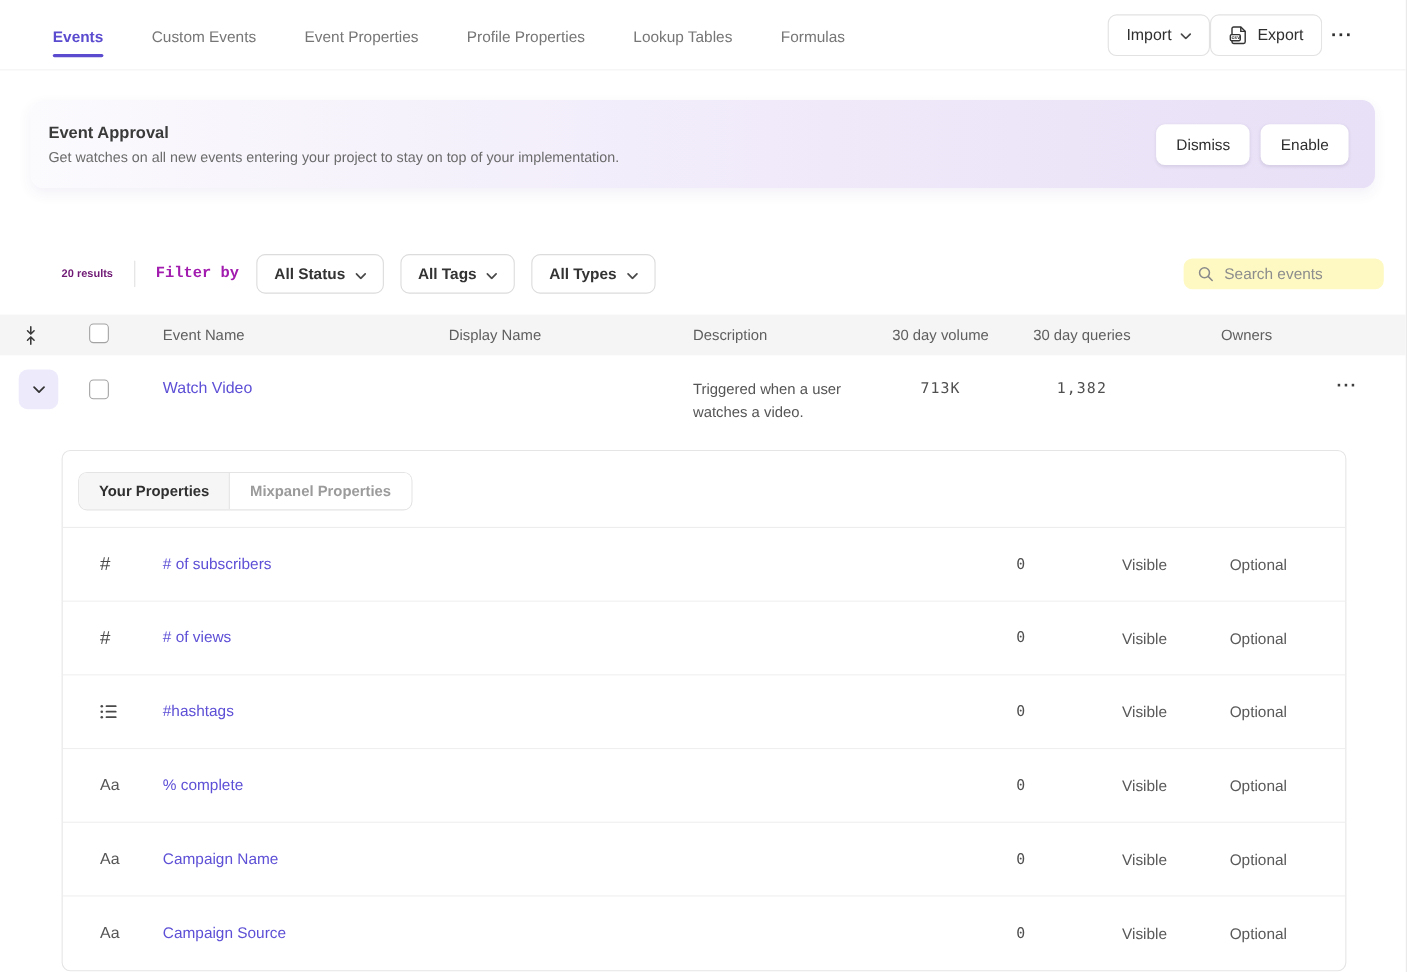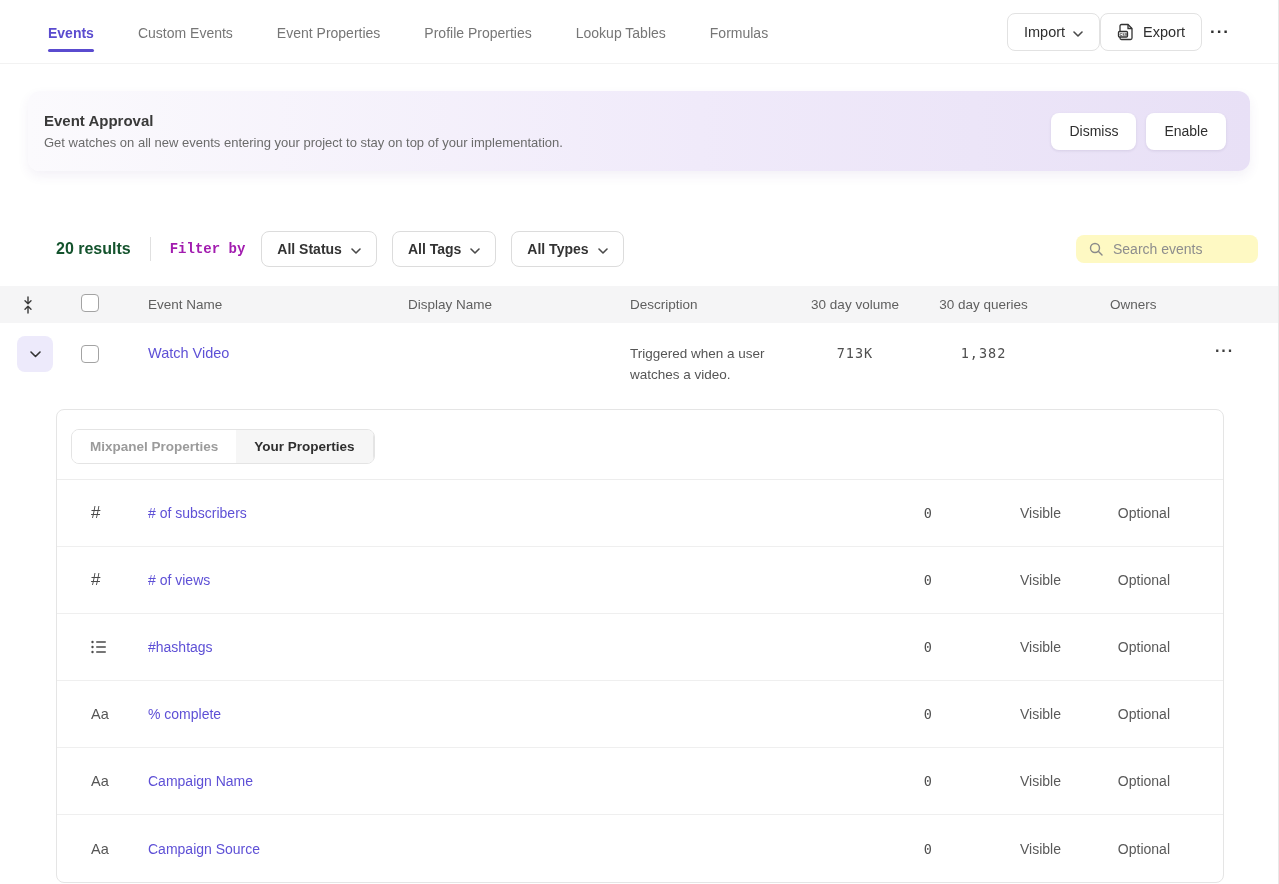--- a/index.html
+++ b/index.html
@@ -29,21 +29,21 @@
   .banner-texts { padding-left:16px; }
   .banner-title { font-size:15px; font-weight:700; color:#3a3a3a; margin-bottom:6px; }
   .banner-desc { font-size:13px; color:#6b6b6b; }
   .banner-actions { margin-left:auto; display:flex; gap:10px; padding-right:24px; }
   .btn-white { height:37px; padding:0 18px; border:none; border-radius:8px; background:#fff;
     font-size:14px; font-weight:500; color:#2f2f2f; cursor:pointer;
     box-shadow:0 1px 3px rgba(40,30,80,0.10); font-family:inherit; }
 
   
   .filterbar { margin:60px 20px 0 56px; height:36px; display:flex; align-items:center; }
-  .results { font-size:16px; font-weight:700; color:#14532d; }
+  .results { font-size:10px; font-weight:700; color:#701a75; }
   .vdiv { width:1px; height:24px; background:#e0e0e0; margin:0 19px; }
   .filterby { font-size:14px; font-weight:700; color:#a21caf; margin-right:16px;font-family:Liberation Mono, monospace; }
   .pill { display:inline-flex; align-items:center; gap:9px; height:36px; padding:0 15px;
     border:1px solid #dcdcdc; border-radius:8px; background:#fff; font-size:14px;
     font-weight:600; color:#333; margin-right:15px; cursor:pointer; }
   .search { margin-left:auto; width:182px; height:28px; background:#fef9c3; border-radius:8px;
     display:flex; align-items:center; gap:9px; padding:0 12px; }
   .search input { border:none; outline:none; background:transparent; font-size:14px;
     color:#3c3c3c; width:130px; font-family:inherit; }
   .search input::placeholder { color:#8d8d8d; }
@@ -211,22 +211,22 @@
   <div class="cell-r num">713K</div>
   <div class="cell-r num">1,382</div>
   <div class="row-more">
     <span>···</span>
   </div>
 </div>
 
 <div class="panel">
   <div class="panel-header">
     <div class="tabgroup">
+      <div class="ptab active">Your Properties</div>
       <div class="ptab">Mixpanel Properties</div>
-      <div class="ptab active">Your Properties</div>
     </div>
   </div>
 
   <div class="prow">
     <div></div>
     <div class="type-ic">#</div>
     <div><span class="prop-link"># of subscribers</span></div>
     <div class="pnum">0</div>
     <div class="ptext">Visible</div>
     <div class="ptext">Optional</div>

